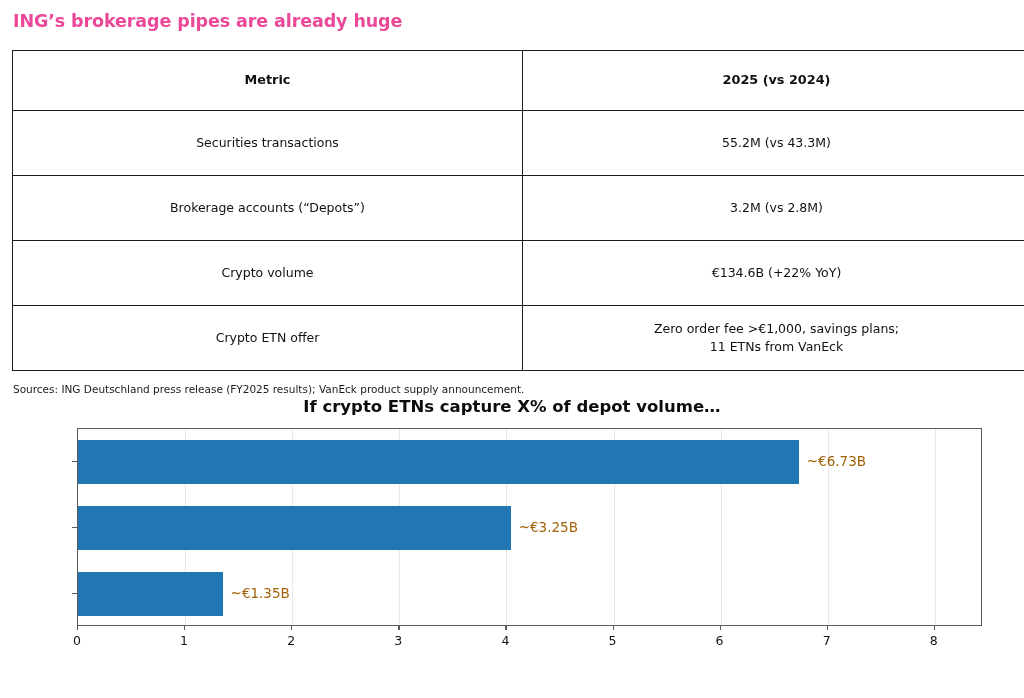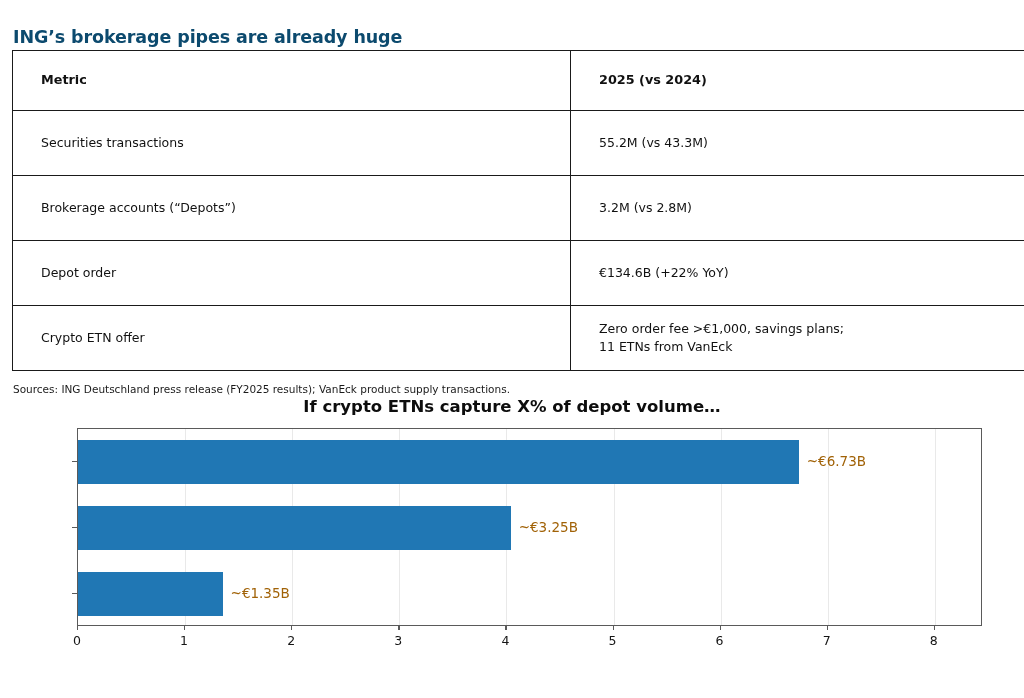--- a/index.html
+++ b/index.html
@@ -17,39 +17,38 @@
   }
 
   
   .page-title {
     position: absolute;
     left: 13px;
     top: 11px;
     font-size: 17.5px;
     font-weight: bold;
     letter-spacing: -0.1px;
-    color: #0c4a6e;
-    white-space: nowrap;
-    margin-top: 16px;
+    color: #ec4899;
+    white-space: nowrap;
   }
 
   
   .metric-table {
     position: absolute;
     left: 12px;
     top: 50px;
     width: 1000px;
     border-collapse: collapse;
     table-layout: fixed;
   }
   .metric-table td,
   .metric-table th {
     border: 1.4px solid #1a1a1a;
-    padding: 0 28px;
-    text-align: left;
+    padding: 0 4px;
+    text-align: center;
     vertical-align: middle;
     font-size: 12.5px;
     font-weight: normal;
     color: #111111;
     line-height: 1.45;
   }
   .metric-table thead th {
     font-weight: bold;
     font-size: 12.8px;
     height: 59px;
@@ -180,36 +179,36 @@
         <span class="cell-line">55.2M (vs 43.3M)</span>
       </td>
     </tr>
     <tr>
       <td class="col-metric">Brokerage accounts (“Depots”)</td>
       <td class="col-value">
         <span class="cell-line">3.2M (vs 2.8M)</span>
       </td>
     </tr>
     <tr>
-      <td class="col-metric">Depot order</td>
+      <td class="col-metric">Crypto volume</td>
       <td class="col-value">
         <span class="cell-line">€134.6B (+22% YoY)</span>
       </td>
     </tr>
     <tr>
       <td class="col-metric">Crypto ETN offer</td>
       <td class="col-value">
         <span class="cell-line">Zero order fee &gt;€1,000, savings plans;</span>
         <span class="cell-line">11 ETNs from VanEck</span>
       </td>
     </tr>
   </tbody>
 </table>
 
-<div class="sources">Sources: ING Deutschland press release (FY2025 results); VanEck product supply transactions.</div>
+<div class="sources">Sources: ING Deutschland press release (FY2025 results); VanEck product supply announcement.</div>
 
 <div class="chart-wrap">
 
   <div class="chart-title">If crypto ETNs capture X% of depot volume…</div>
 
   <div class="plot" id="plot-area">
       <div class="gridline" style="left: 107.101px;"></div>
       <div class="gridline" style="left: 214.201px;"></div>
       <div class="gridline" style="left: 321.302px;"></div>
       <div class="gridline" style="left: 428.402px;"></div>

